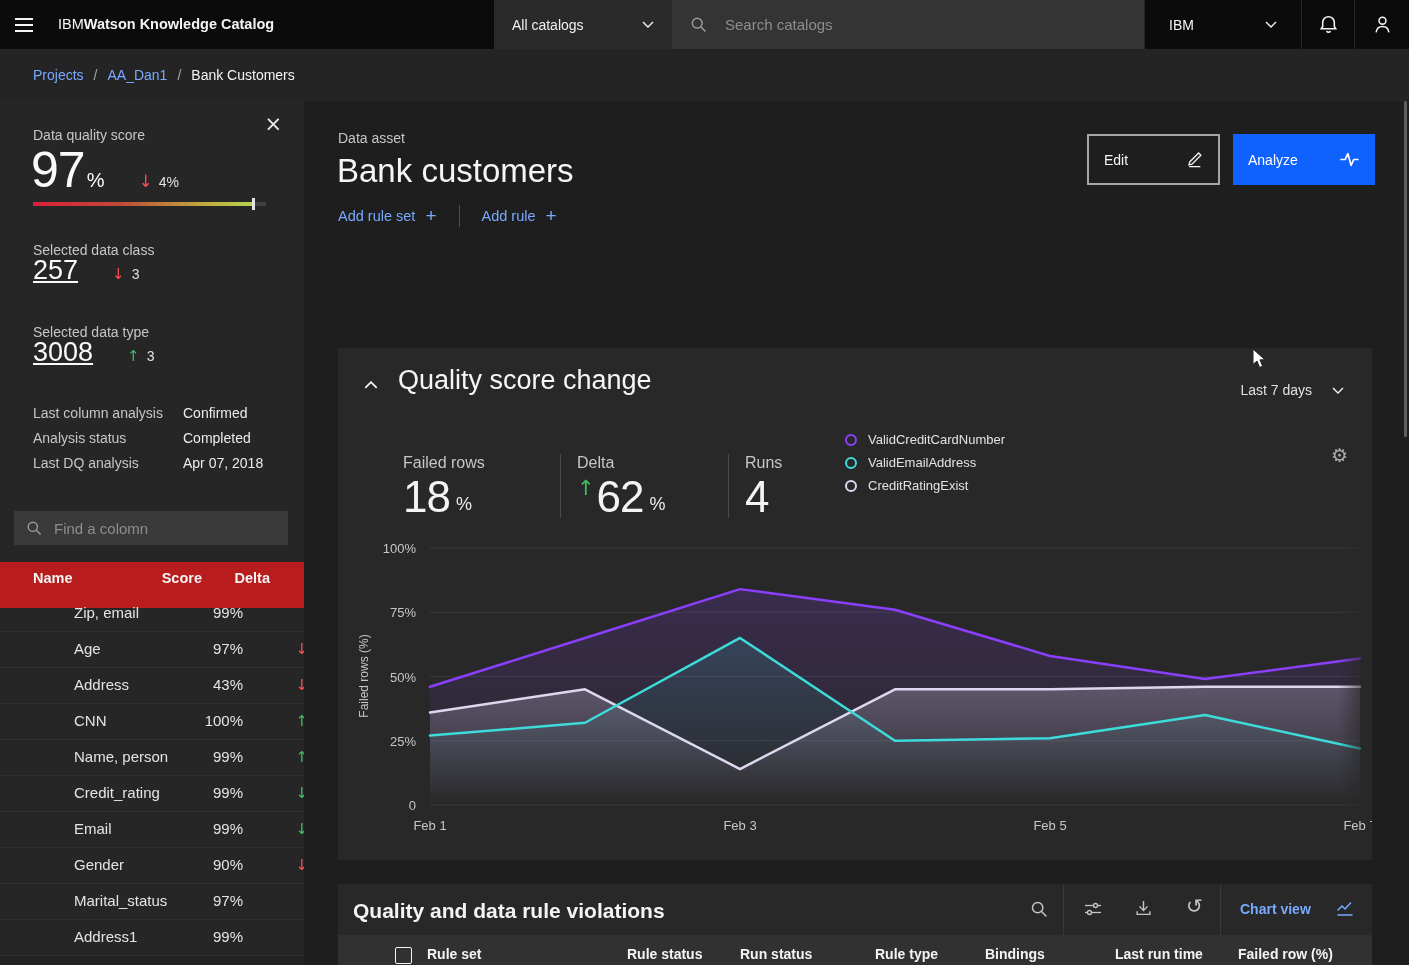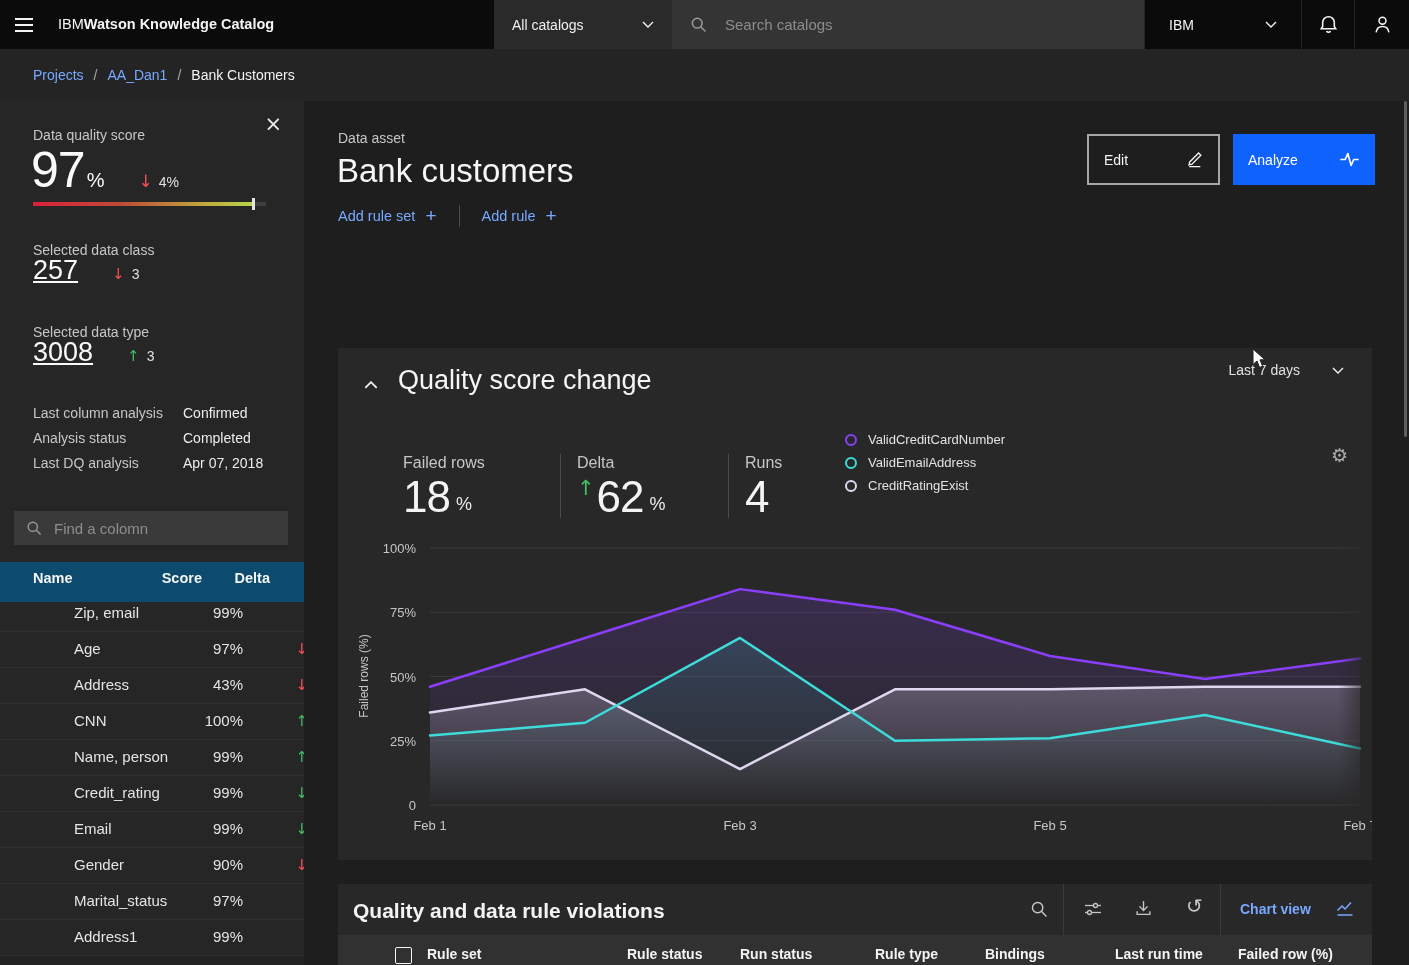--- a/index.html
+++ b/index.html
@@ -49,21 +49,21 @@
   .mini-line{position:absolute;display:flex;align-items:baseline;left:33px;}
   .mini-num{font-size:27px;font-weight:300;color:#fafafa;text-decoration:underline;}
   .mini-line .arr{font-size:15px;margin-left:34px;}
   .mini-delta{font-size:14px;margin-left:7px;color:#e0e0e0;}
   .sb-meta{position:absolute;left:33px;top:299px;width:240px;}
   .meta-row{display:flex;height:25px;align-items:center;font-size:14px;}
   .meta-label{width:150px;color:#c6c6c6;}
   .meta-value{color:#ececec;}
   .sb-find{position:absolute;left:14px;top:410px;width:274px;height:34px;background:#3a3a3a;display:flex;align-items:center;padding-left:12px;box-sizing:border-box;}
   .sb-find input{margin-left:10px;font-size:15px;width:220px;}
-  .sb-thead{position:absolute;left:0;top:461px;width:304px;height:40px;background:#0c4a6e;font-size:14.5px;font-weight:700;}
+  .sb-thead{position:absolute;left:0;top:461px;width:304px;height:46px;background:#b91c1c;font-size:14.5px;font-weight:700;}
   .sb-thead span{position:absolute;top:8px;}
   .col-name{left:33px;}
   .col-score{left:120px;width:82px;text-align:right;}
   .col-delta{left:198px;width:72px;text-align:right;}
   .sb-rows{position:absolute;left:0;top:495px;width:304px;}
   .s-row{position:relative;height:35px;border-bottom:1px solid #303030;cursor:pointer;}
   .s-row span{position:absolute;top:8px;font-size:15px;color:#e4e4e4;margin-left:41px;}
   .s-row .s-name{left:33px;}
   .s-row .arr{position:static;font-size:15px;margin-right:3px;}
   .s-row.partial{height:9px;border-bottom:none;background:#232323;}
@@ -83,21 +83,21 @@
   .tabs{position:absolute;left:338px;top:279px;display:flex;gap:2px;}
   .tab{width:136px;height:36px;padding:8px 0 0 16px;box-sizing:border-box;border-bottom:3px solid #454545;color:#a8a8a8;font-size:14.5px;cursor:pointer;}
   .tab.first{width:120px;padding-left:0;}
   .tab.last{width:160px;}
   .tab.active{color:#f4f4f4;font-weight:700;border-bottom-color:#2f62f3;}
 
   
   .card1{position:absolute;left:338px;top:348px;width:1034px;height:512px;background:#282828;}
   .c-collapse{position:absolute;left:26px;top:28px;width:22px;height:18px;cursor:pointer;background:none;border:none;padding:0;}
   .c-title{position:absolute;left:60px;top:17px;font-size:27px;font-weight:400;color:#f6f6f6;}
-  .c-range{position:absolute;right:28px;top:14px;display:flex;align-items:center;gap:32px;font-size:14px;color:#e0e0e0;cursor:pointer;}
+  .c-range{position:absolute;right:28px;top:34px;display:flex;align-items:center;gap:20px;font-size:14px;color:#e0e0e0;cursor:pointer;}
   .stats{position:absolute;left:65px;top:82px;display:flex;}
   .stat{padding-right:14px;margin-top:24px;}
   .stat + .stat{padding-left:16px;border-left:1px solid #4a4a4a;}
   .stat-label{font-size:16px;color:#c6c6c6;margin-bottom:4px;}
   .stat-value{display:flex;align-items:flex-end;}
   .stat-num{font-size:44px;font-weight:300;line-height:0.95;color:#f4f4f4;letter-spacing:-1px;}
   .stat-unit{font-size:18px;color:#ececec;margin-left:6px;padding-bottom:3px;}
   .stat-arr{font-size:21px;margin-right:2px;align-self:flex-start;}
   .stat0{width:157px;box-sizing:border-box;}
   .stat1{width:168px;box-sizing:border-box;}

